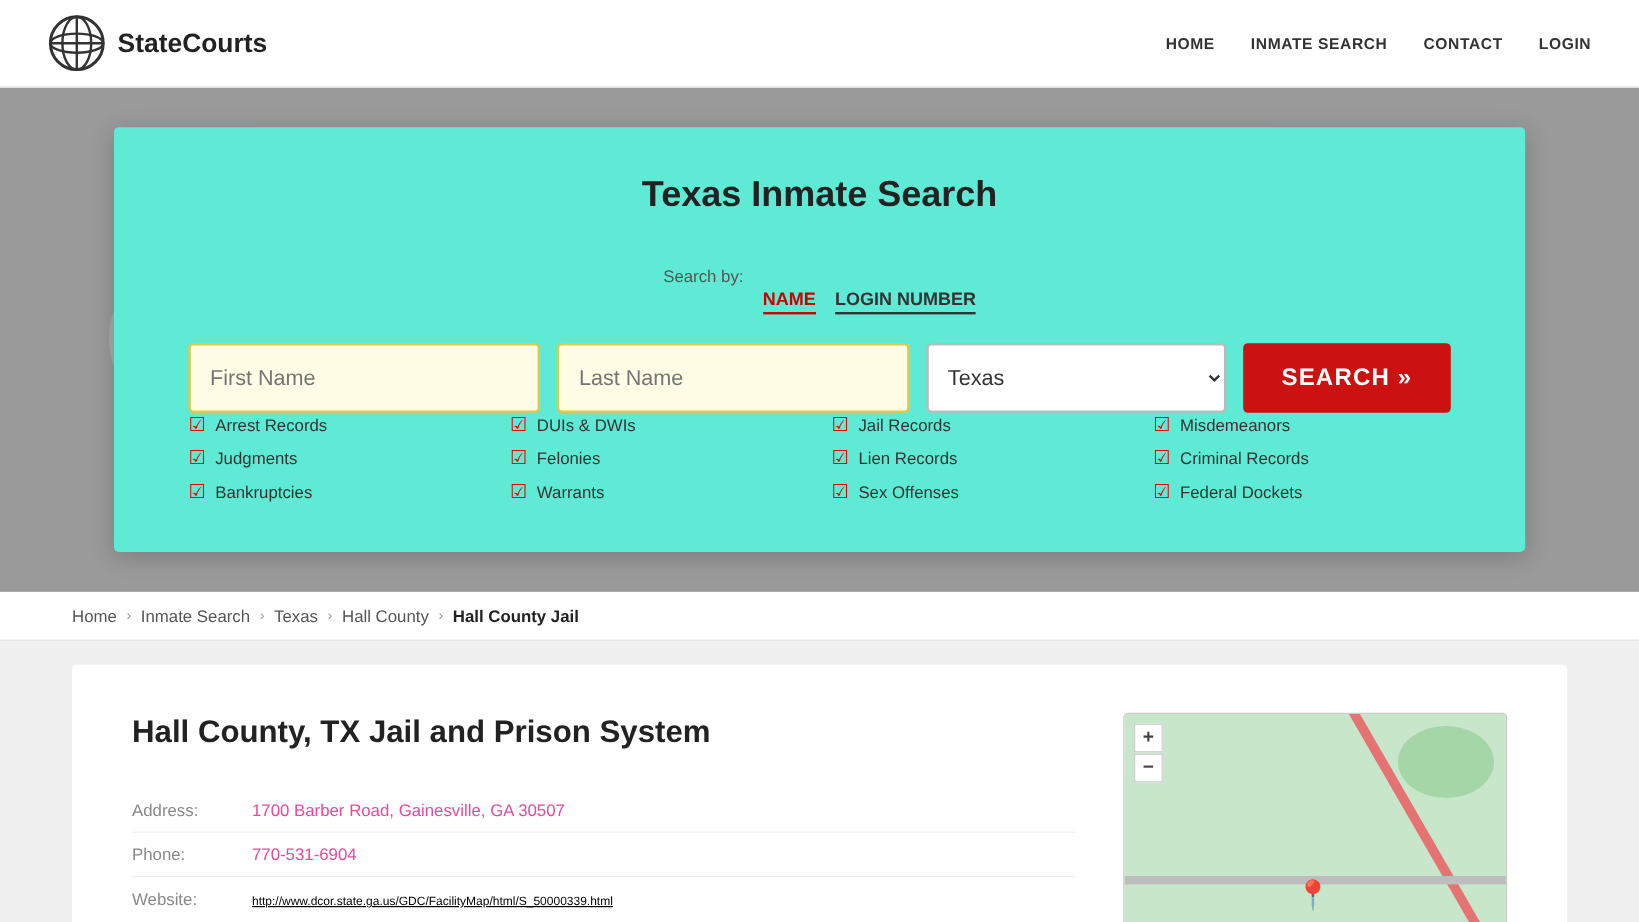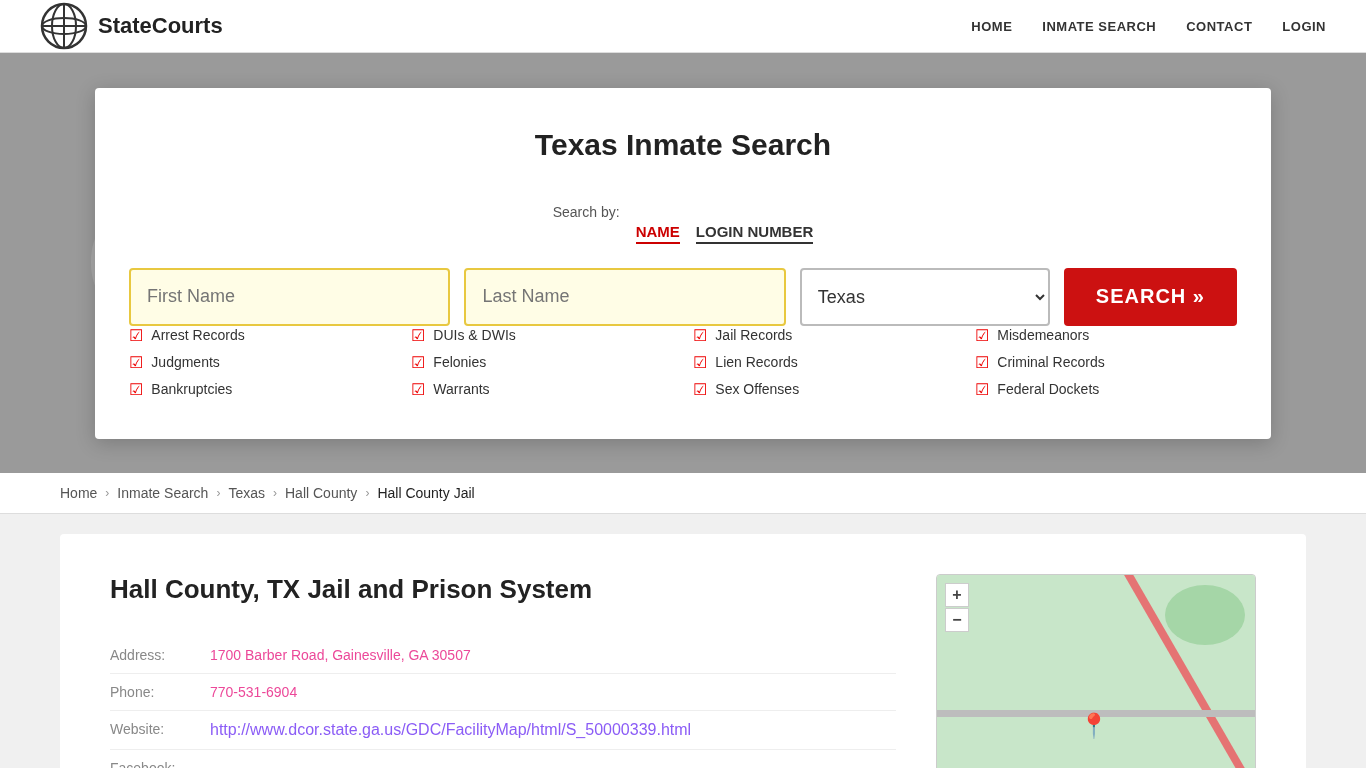--- a/index.html
+++ b/index.html
@@ -4,21 +4,21 @@
   <style>
     * { box-sizing: border-box; margin: 0; padding: 0; }
     body { font-family: Arial, sans-serif; background: #f0f0f0; min-height: 768px; width: 1366px; overflow-x: hidden; }
 
     
     .header {
       background: white;
       display: flex;
       align-items: center;
       justify-content: space-between;
-      padding: 2px 40px;
+      padding: 12px 40px;
       border-bottom: 1px solid #ddd;
       position: relative;
       z-index: 10;
     }
     .logo-area {
       display: flex;
       align-items: center;
       gap: 10px;
     }
     .logo-icon {
@@ -69,23 +69,23 @@
       letter-spacing: 20px;
       text-transform: uppercase;
       white-space: nowrap;
       user-select: none;
     }
 
     
     .search-card {
       position: relative;
       z-index: 5;
-      background: #ffffff;
-      border-radius: 4px;
-      padding: 40px 34px;
+      background: #5eead4;
+      border-radius: 4px;
+      padding: 40px 62px;
       width: 1176px;
       max-width: 95%;
       box-shadow: 0 4px 20px rgba(0,0,0,0.2);
     }
     .search-card-title {
       text-align: center;
       font-size: 30px;
       font-weight: bold;
       color: #222;
       margin-bottom: 18px;
@@ -115,21 +115,20 @@
       border-bottom: 2px solid #c00;
     }
     .search-tab.inactive {
       color: #333;
       border-bottom: 2px solid #333;
     }
     .search-inputs-row {
       display: flex;
       gap: 14px;
       align-items: center;
-      justify-content: flex-end;
     }
     .search-input {
       flex: 1;
       height: 58px;
       border: 2px solid #e8c840;
       background: #fffde6;
       border-radius: 4px;
       padding: 0 16px;
       font-size: 18px;
       color: #bbb;
@@ -188,21 +187,21 @@
       align-items: center;
       gap: 8px;
       font-size: 14px;
     }
     .breadcrumb-item {
       color: #555;
       cursor: pointer;
       text-decoration: none;
     }
     .breadcrumb-item.active {
-      font-weight: normal;
+      font-weight: bold;
       color: #222;
       cursor: default;
     }
     .breadcrumb-sep {
       color: #999;
       font-size: 12px;
     }
 
     
     .main-content {
@@ -241,23 +240,24 @@
       color: #888;
       font-size: 14px;
       width: 100px;
       min-width: 100px;
     }
     .info-value {
       color: #ec4899;
       font-size: 14px;
     }
     .info-link {
-      color: #8b5cf6;
-      cursor: pointer;
-      font-size: 16px;
+      color: #000000;
+      text-decoration: underline;
+      cursor: pointer;
+      font-size: 10px;
     }
 
     
     .map-container {
       width: 320px;
       min-width: 320px;
       height: 220px;
       border: 1px solid #ccc;
       border-radius: 4px;
       overflow: hidden;

